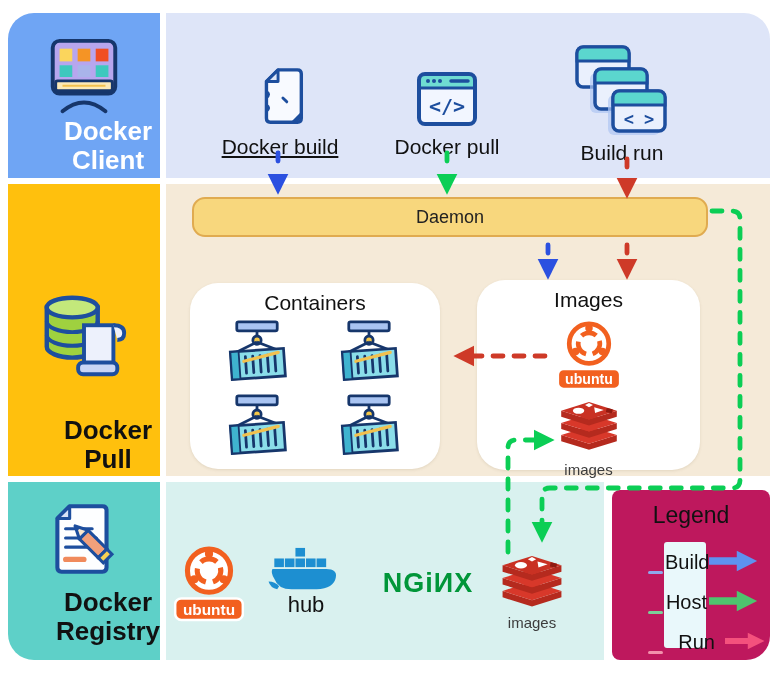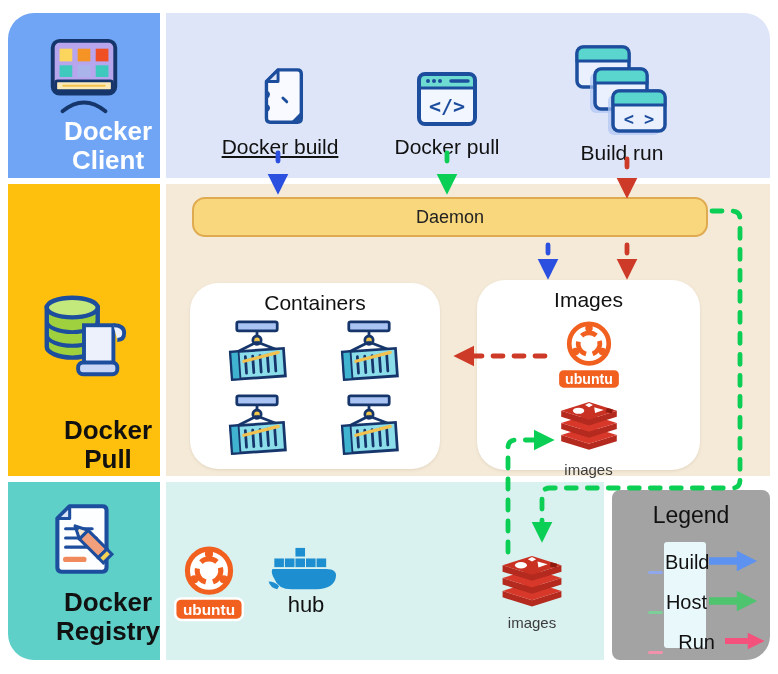--- a/index.html
+++ b/index.html
@@ -7,21 +7,21 @@
           font-family:"Liberation Sans",sans-serif;color:#111;}
   .panel{position:absolute;}
   
   .client-box{left:8px;top:13px;width:152px;height:165px;background:#6FA5F4;border-radius:26px 0 0 0;}
   .host-box{left:8px;top:184px;width:152px;height:292px;background:#FFC00D;}
   .registry-box{left:8px;top:482px;width:152px;height:178px;background:#5ED0C8;border-radius:0 0 0 26px;}
   
   .client-content{left:166px;top:13px;width:604px;height:165px;background:#DEE5F8;border-radius:0 26px 0 0;}
   .host-content{left:166px;top:184px;width:604px;height:292px;background:#F5EAD8;}
   .registry-content{left:166px;top:482px;width:438px;height:178px;background:#D9F1EF;}
-  .legend-box{left:612px;top:490px;width:158px;height:170px;background:#a3a3a3;border-radius:8px 8px 24px 8px;}
+  .legend-box{left:612px;top:490px;width:158px;height:170px;background:#be185d;border-radius:8px 8px 24px 8px;}
 
   .section-label{position:absolute;left:0;width:100%;text-align:center;
                  font-size:26px;line-height:29px;font-weight:700;padding-left:24px;}
   .client-box .section-label{top:104px;color:#ffffff;}
   .host-box .section-label{top:232px;color:#111;}
   .registry-box .section-label{top:106px;color:#111;}
   .icon-center{position:absolute;left:0;width:100%;display:flex;justify-content:center;}
 
   
   .cmd{position:absolute;top:30px;width:160px;display:flex;flex-direction:column;align-items:center;}
@@ -312,20 +312,23 @@
           <rect x="28" y="13" width="10" height="9"></rect>
             <rect x="39" y="13" width="10" height="9"></rect>
             <rect x="50" y="13" width="10" height="9"></rect>
           <path d="M4 24 H60 Q72 24 70 33 Q68 44 50 45 H24 Q10 45 6 34 Q2 28 4 24 Z"></path>
           <path d="M9 45 Q2 44 0 37 Q7 37 11 42 Z"></path>
         </g>
       </svg>
       <div class="hub-label">hub</div>
     </div>
 
+    <div class="reg-item reg-nginx">
+      <div class="nginx-text">NGiИX</div>
+    </div>
 
     <div class="reg-item reg-redis">
       <svg width="70" height="57" viewBox="0 0 76 62">
         <g transform="translate(0,28)">
             <path d="M6 10 V17 L38 27 L70 17 V10 L38 20 Z" fill="#B52A1E"></path>
             <path d="M6 10 L38 0 L70 10 L38 20 Z" fill="#D8382A"></path>
           </g>
         <g transform="translate(0,14)">
             <path d="M6 10 V17 L38 27 L70 17 V10 L38 20 Z" fill="#B52A1E"></path>
             <path d="M6 10 L38 0 L70 10 L38 20 Z" fill="#D8382A"></path>

